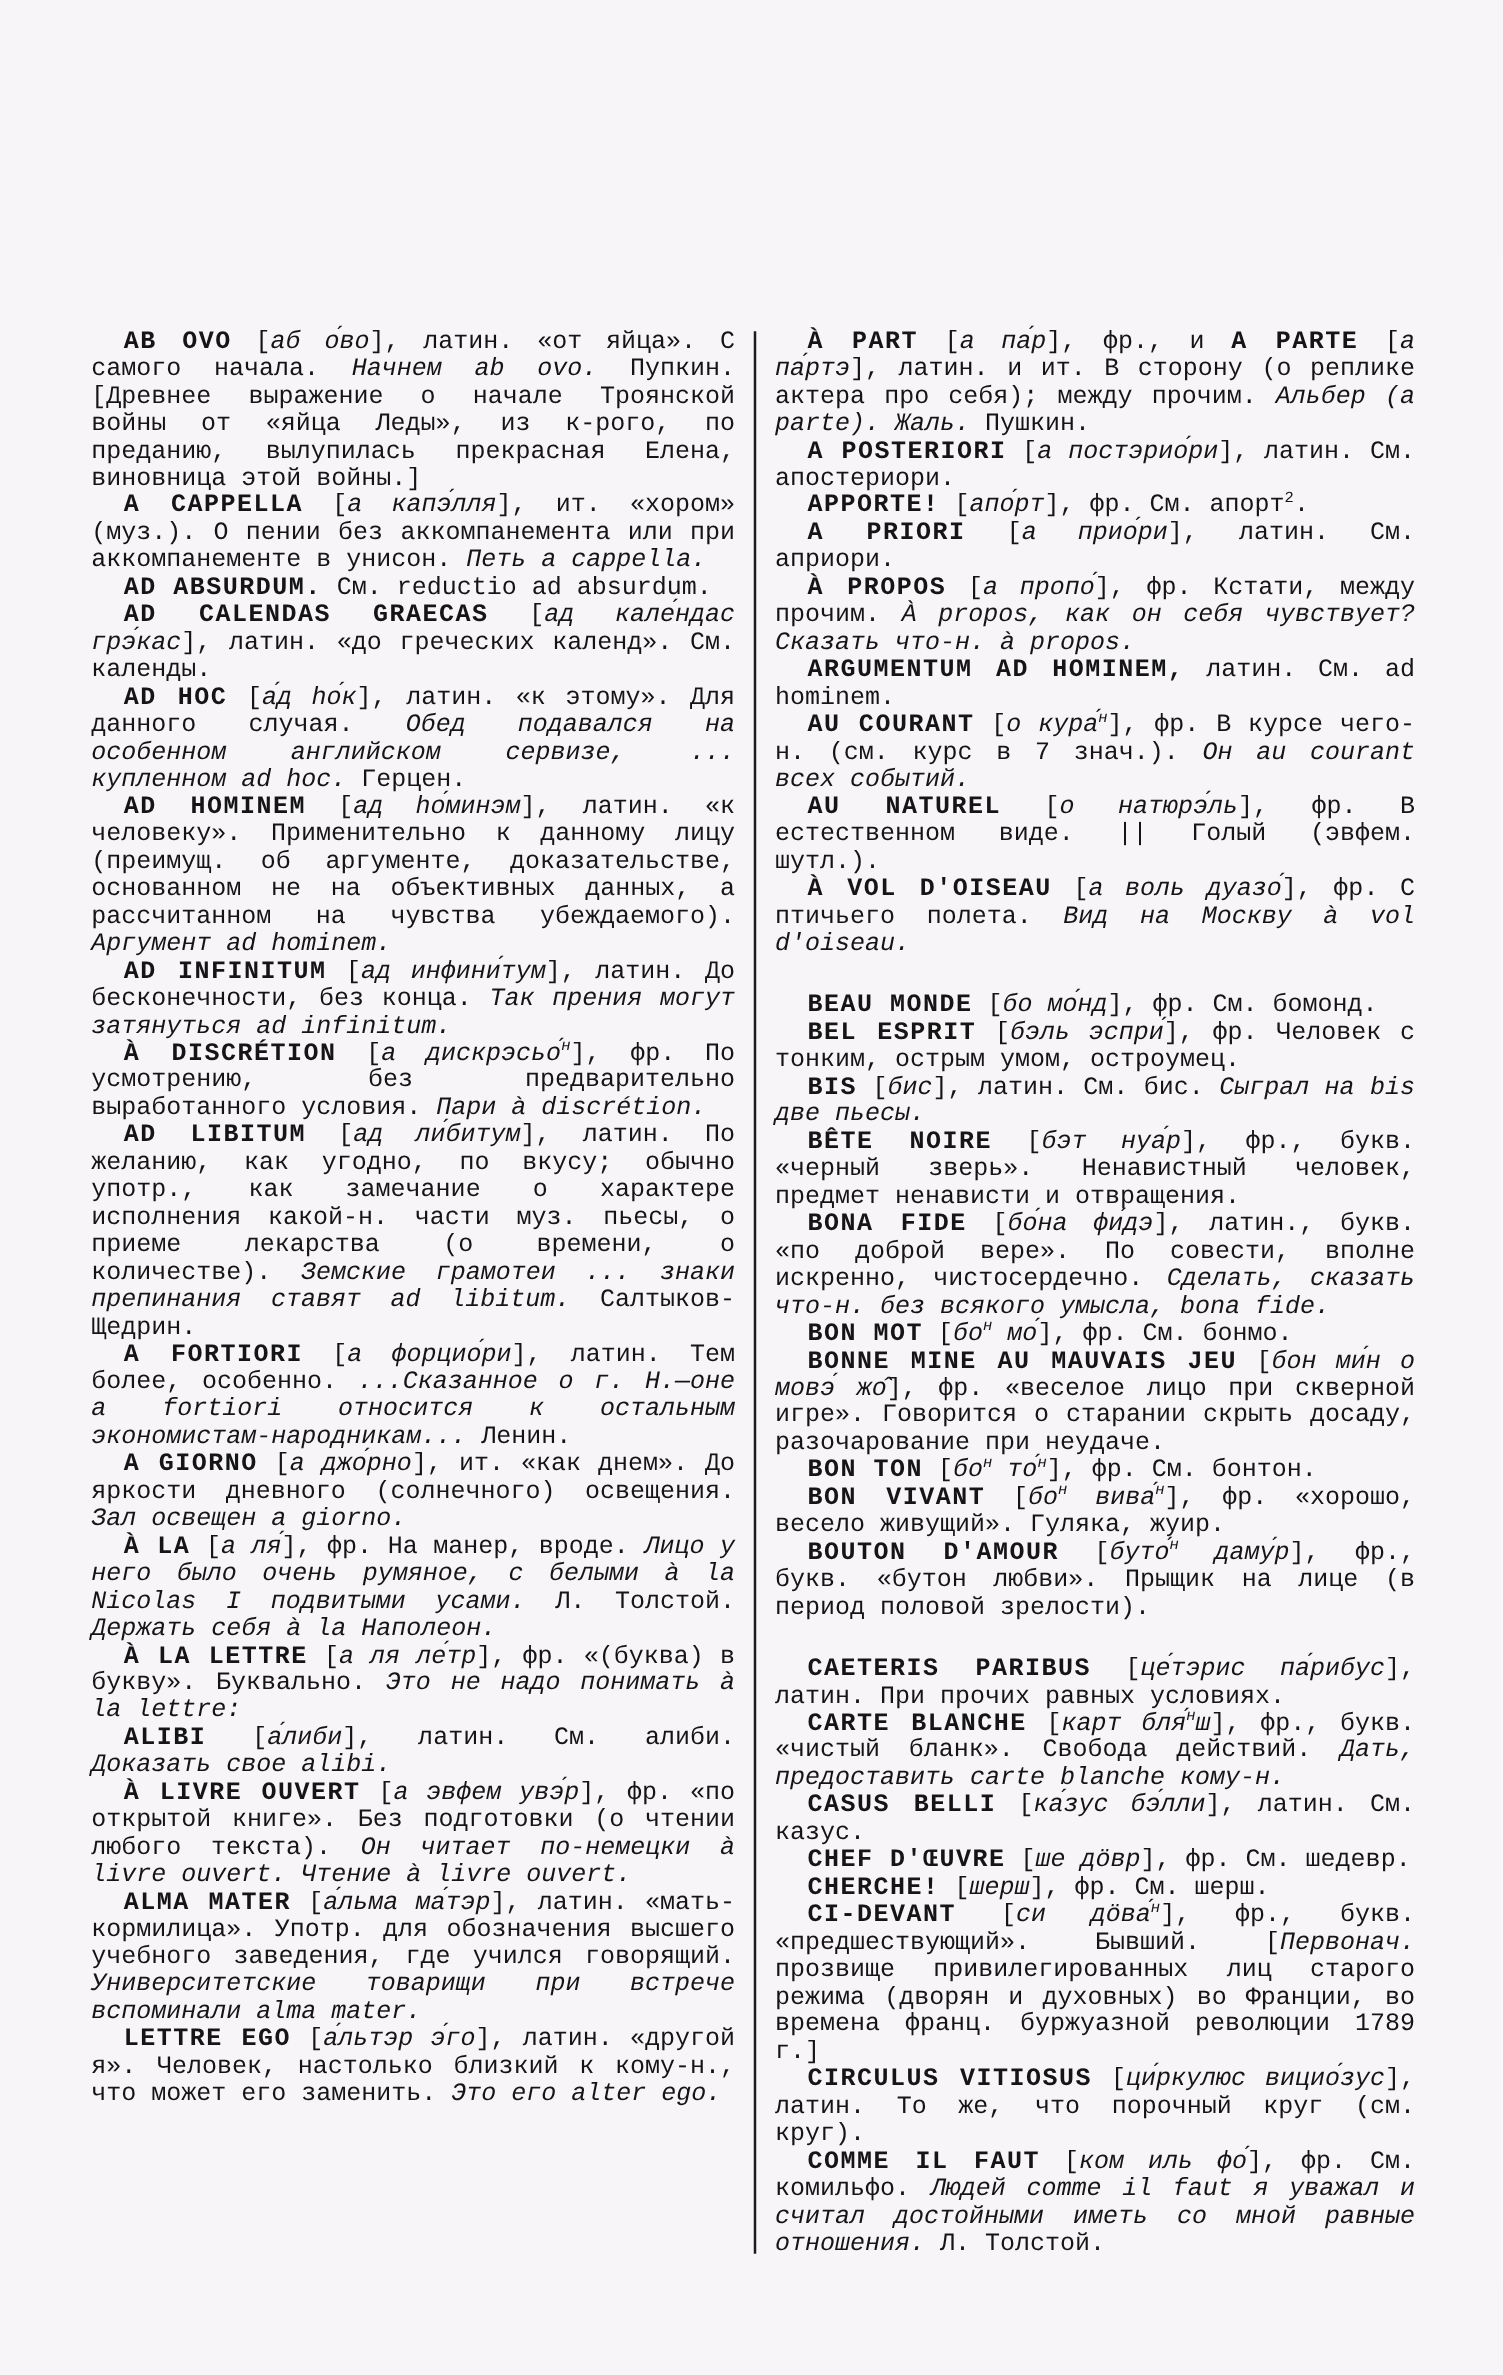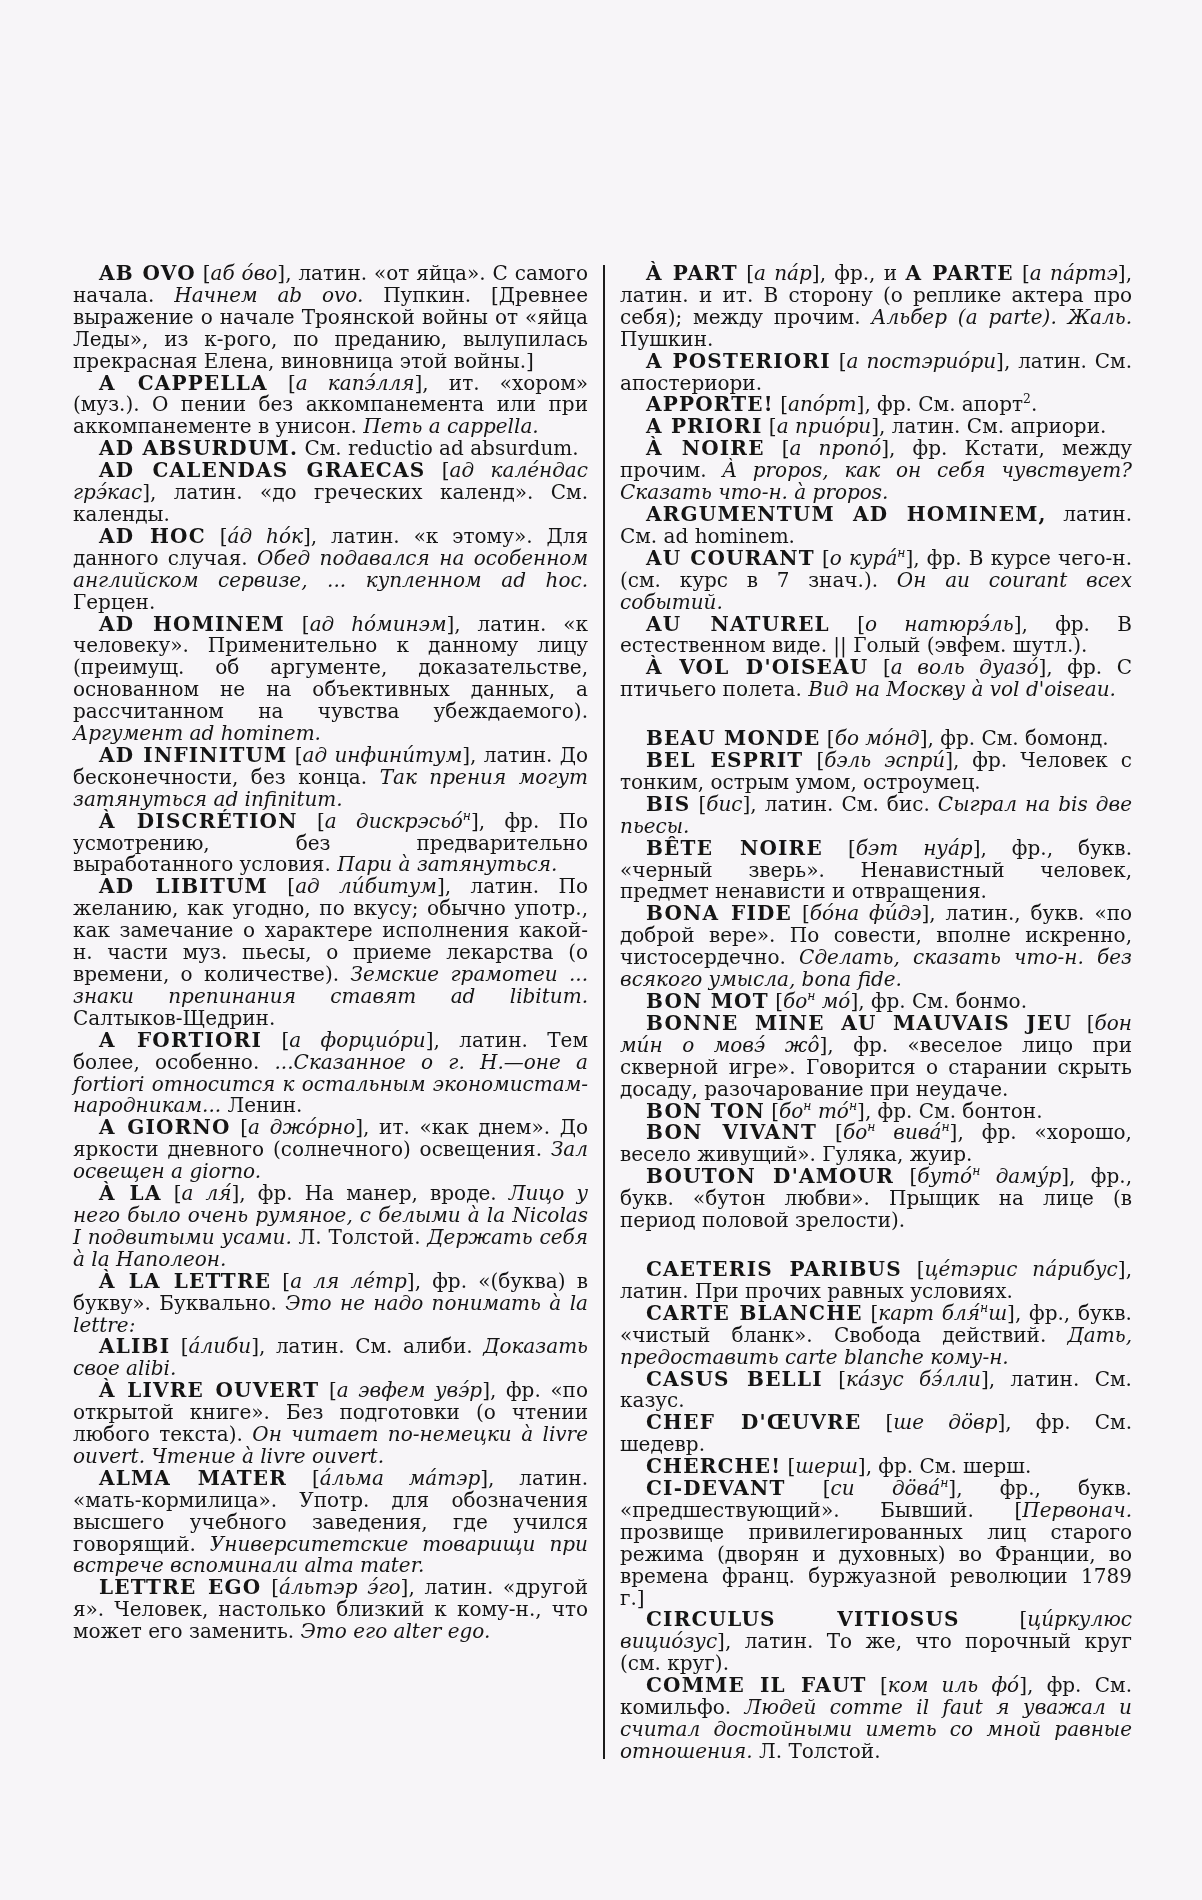--- a/index.html
+++ b/index.html
@@ -23,20 +23,21 @@
     top: 263px;
     width: 1059px;
     display: flex;
     align-items: stretch;
   }
   .col {
     font-size: 20px;
     line-height: 21.9px;
     text-align: justify;
     hyphens: auto;
+    font-family: Liberation Mono, monospace;
   }
   .col-left  { width: 515px; }
   .col-right { width: 512px; }
   .rule {
     width: 2px;
     background: #1c1c1c;
     margin: 2px 15px 4px 15px;
   }
   .entry {
     margin: 0;
@@ -62,38 +63,38 @@
 <div class="page" style="background: rgb(247, 245, 248); color: rgb(21, 21, 21);">
   <div class="content">
     <div class="col col-left">
         <p class="entry"><b class="hw">AB OVO</b> [<i>аб о́во</i>], латин. «от яйца». С самого начала. <i>Начнем ab ovo.</i> Пупкин. [Древнее выражение о начале Троянской войны от «яйца Леды», из к-рого, по преданию, вылупилась прекрасная Елена, виновница этой войны.]</p>
         <p class="entry"><b class="hw">A CAPPELLA</b> [<i>а капэ́лля</i>], ит. «хором» (муз.). О пении без аккомпанемента или при аккомпанементе в унисон. <i>Петь a cappella.</i></p>
         <p class="entry"><b class="hw">AD ABSURDUM.</b> См. reductio ad absurdum.</p>
         <p class="entry"><b class="hw">AD CALENDAS GRAECAS</b> [<i>ад кале́ндас грэ́кас</i>], латин. «до греческих календ». См. календы.</p>
         <p class="entry"><b class="hw">AD HOC</b> [<i>а́д hо́к</i>], латин. «к этому». Для данного случая. <i>Обед подавался на особенном английском сервизе, ... купленном ad hoc.</i> Герцен.</p>
         <p class="entry"><b class="hw">AD HOMINEM</b> [<i>ад hо́минэм</i>], латин. «к человеку». Применительно к данному лицу (преимущ. об аргументе, доказательстве, основанном не на объективных данных, а рассчитанном на чувства убеждаемого). <i>Аргумент ad hominem.</i></p>
         <p class="entry"><b class="hw">AD INFINITUM</b> [<i>ад инфини́тум</i>], латин. До бесконечности, без конца. <i>Так прения могут затянуться ad infinitum.</i></p>
-        <p class="entry"><b class="hw">À DISCRÉTION</b> [<i>а дискрэсьо́<sup>н</sup></i>], фр. По усмотрению, без предварительно выработанного условия. <i>Пари à затянуться.</i></p>
+        <p class="entry"><b class="hw">À DISCRÉTION</b> [<i>а дискрэсьо́<sup>н</sup></i>], фр. По усмотрению, без предварительно выработанного условия. <i>Пари à discrétion.</i></p>
         <p class="entry"><b class="hw">AD LIBITUM</b> [<i>ад ли́битум</i>], латин. По желанию, как угодно, по вкусу; обычно употр., как замечание о характере исполнения какой-н. части муз. пьесы, о приеме лекарства (о времени, о количестве). <i>Земские грамотеи ... знаки препинания ставят ad libitum.</i> Салтыков-Щедрин.</p>
         <p class="entry"><b class="hw">A FORTIORI</b> [<i>а форцио́ри</i>], латин. Тем более, особенно. <i>...Сказанное о г. Н.—оне a fortiori относится к остальным экономистам-народникам...</i> Ленин.</p>
         <p class="entry"><b class="hw">A GIORNO</b> [<i>а джо́рно</i>], ит. «как днем». До яркости дневного (солнечного) освещения. <i>Зал освещен a giorno.</i></p>
         <p class="entry"><b class="hw">À LA</b> [<i>а ля́</i>], фр. На манер, вроде. <i>Лицо у него было очень румяное, с белыми à la Nicolas I подвитыми усами.</i> Л. Толстой. <i>Держать себя à la Наполеон.</i></p>
         <p class="entry"><b class="hw">À LA LETTRE</b> [<i>а ля ле́тр</i>], фр. «(буква) в букву». Буквально. <i>Это не надо понимать à la lettre:</i></p>
         <p class="entry"><b class="hw">ALIBI</b> [<i>а́либи</i>], латин. См. алиби. <i>Доказать свое alibi.</i></p>
         <p class="entry"><b class="hw">À LIVRE OUVERT</b> [<i>а эвфем увэ́р</i>], фр. «по открытой книге». Без подготовки (о чтении любого текста). <i>Он читает по-немецки à livre ouvert. Чтение à livre ouvert.</i></p>
         <p class="entry"><b class="hw">ALMA MATER</b> [<i>а́льма ма́тэр</i>], латин. «мать-кормилица». Употр. для обозначения высшего учебного заведения, где учился говорящий. <i>Университетские товарищи при встрече вспоминали alma mater.</i></p>
         <p class="entry"><b class="hw">LETTRE EGO</b> [<i>а́льтэр э́го</i>], латин. «другой я». Человек, настолько близкий к кому-н., что может его заменить. <i>Это его alter ego.</i></p>
       </div>
     <div class="rule" style="background: rgb(28, 28, 28);"></div>
     <div class="col col-right">
         <p class="entry"><b class="hw">À PART</b> [<i>а па́р</i>], фр., и <b class="hw">A PARTE</b> [<i>а па́ртэ</i>], латин. и ит. В сторону (о реплике актера про себя); между прочим. <i>Альбер (а parte). Жаль.</i> Пушкин.</p>
         <p class="entry"><b class="hw">A POSTERIORI</b> [<i>а постэрио́ри</i>], латин. См. апостериори.</p>
         <p class="entry"><b class="hw">APPORTE!</b> [<i>апо́рт</i>], фр. См. апорт<sup>2</sup>.</p>
         <p class="entry"><b class="hw">A PRIORI</b> [<i>а прио́ри</i>], латин. См. априори.</p>
-        <p class="entry"><b class="hw">À NOIRE</b> [<i>а пропо́</i>], фр. Кстати, между прочим. <i>À propos, как он себя чувствует? Сказать что-н. à propos.</i></p>
+        <p class="entry"><b class="hw">À PROPOS</b> [<i>а пропо́</i>], фр. Кстати, между прочим. <i>À propos, как он себя чувствует? Сказать что-н. à propos.</i></p>
         <p class="entry"><b class="hw">ARGUMENTUM AD HOMINEM,</b> латин. См. ad hominem.</p>
         <p class="entry"><b class="hw">AU COURANT</b> [<i>о кура́<sup>н</sup></i>], фр. В курсе чего-н. (см. курс в 7 знач.). <i>Он au courant всех событий.</i></p>
         <p class="entry"><b class="hw">AU NATUREL</b> [<i>о натюрэ́ль</i>], фр. В естественном виде. || Голый (эвфем. шутл.).</p>
         <p class="entry"><b class="hw">À VOL D'OISEAU</b> [<i>а воль дуазо́</i>], фр. С птичьего полета. <i>Вид на Москву à vol d'oiseau.</i></p>
         <p class="entry gap"><b class="hw">BEAU MONDE</b> [<i>бо мо́нд</i>], фр. См. бомонд.</p>
         <p class="entry"><b class="hw">BEL ESPRIT</b> [<i>бэль эспри́</i>], фр. Человек с тонким, острым умом, остроумец.</p>
         <p class="entry"><b class="hw">BIS</b> [<i>бис</i>], латин. См. бис. <i>Сыграл на bis две пьесы.</i></p>
         <p class="entry"><b class="hw">BÊTE NOIRE</b> [<i>бэт нуа́р</i>], фр., букв. «черный зверь». Ненавистный человек, предмет ненависти и отвращения.</p>
         <p class="entry"><b class="hw">BONA FIDE</b> [<i>бо́на фи́дэ</i>], латин., букв. «по доброй вере». По совести, вполне искренно, чистосердечно. <i>Сделать, сказать что-н. без всякого умысла, bona fide.</i></p>
         <p class="entry"><b class="hw">BON MOT</b> [<i>бо<sup>н</sup> мо́</i>], фр. См. бонмо.</p>

